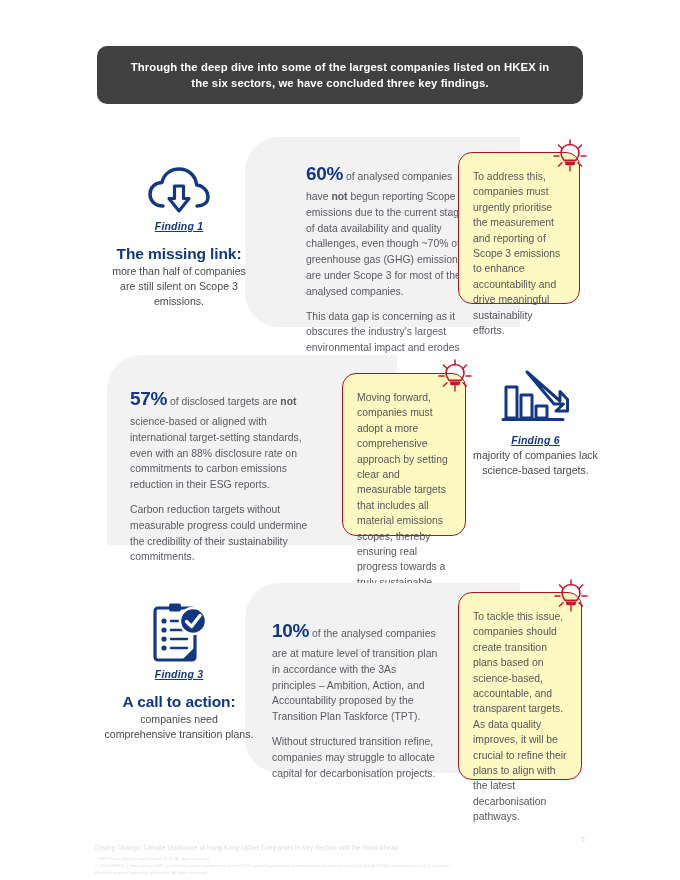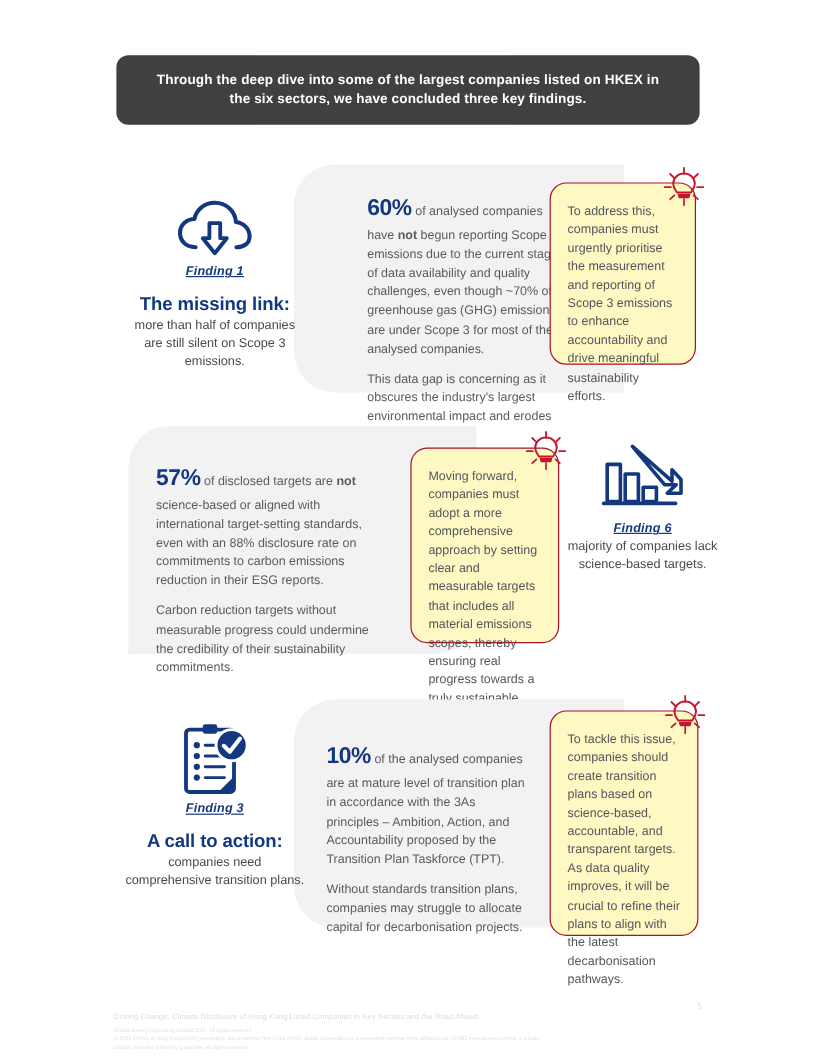--- a/index.html
+++ b/index.html
@@ -205,21 +205,21 @@
       </div>
       <span class="finding-label">Finding 3</span>
       <div class="headline">A call to action:</div>
       <div class="subline">companies need comprehensive transition plans.</div>
     </div>
 
     <div class="stat-block" style="left:272px; top:617px; width:168px;">
       <p class="stat-para">
         <span class="big-num">10%</span><span> of the analysed companies are at mature level of transition plan in accordance with the 3As principles – Ambition, Action, and Accountability proposed by the Transition Plan Taskforce (TPT).</span>
       </p>
-      <p class="stat-para">Without standards transition plans, companies may struggle to allocate capital for decarbonisation projects.</p>
+      <p class="stat-para">Without structured transition refine, companies may struggle to allocate capital for decarbonisation projects.</p>
     </div>
 
     <div class="callout" style="left:458px; top:592px; width:124px; height:188px;">
       <div class="callout-text">To tackle this issue, companies should create transition plans based on science-based, accountable, and transparent targets. As data quality improves, it will be crucial to refine their plans to align with the latest decarbonisation pathways.</div>
     </div>
     <div class="bulb" style="left:551px; top:577px;">
       <svg width="40" height="40" viewBox="0 0 40 40">
         <g stroke="#c4172f" stroke-width="1.5" stroke-linecap="round" fill="none">
           <line x1="20" y1="3" x2="20" y2="8"></line>
           <line x1="8.5" y1="8" x2="12" y2="11.5"></line>

